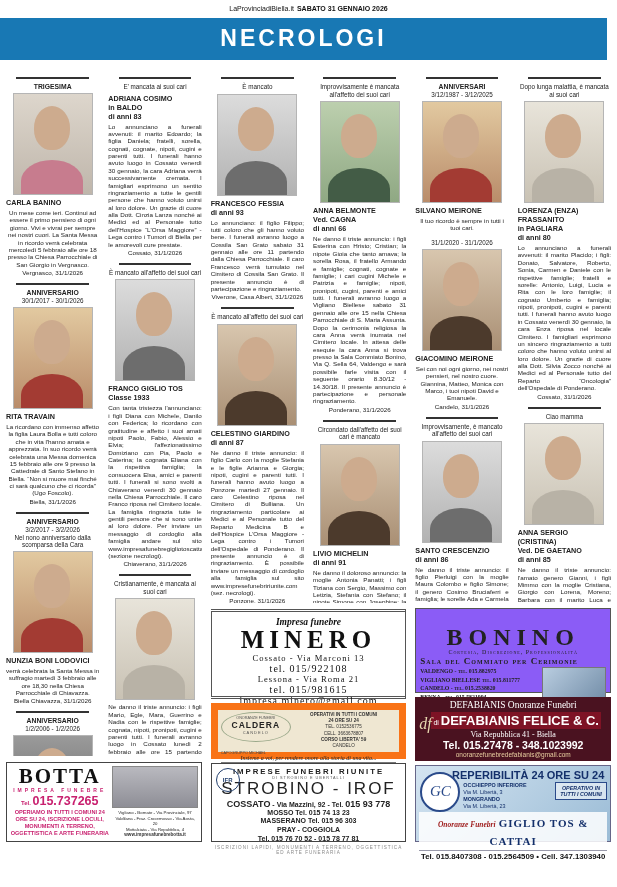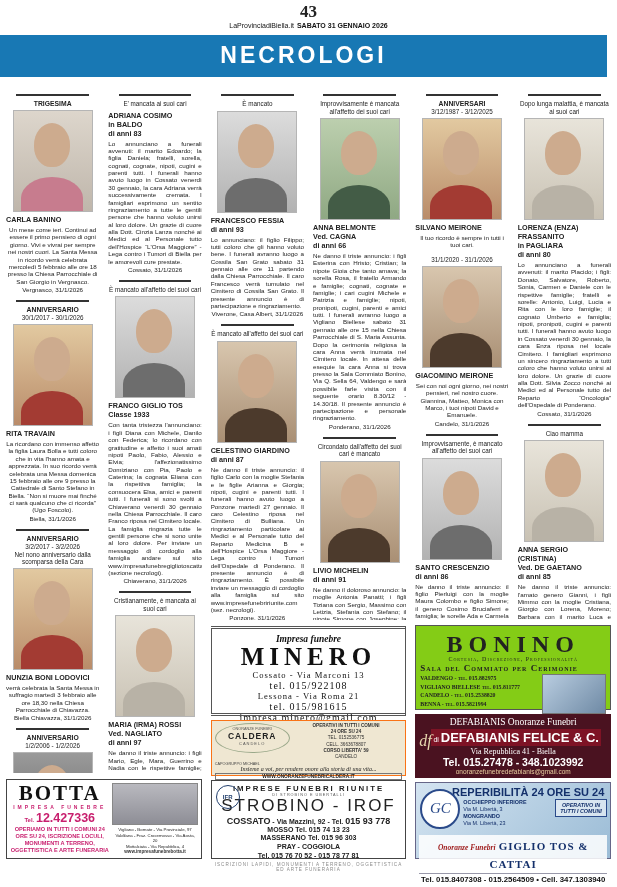--- a/index.html
+++ b/index.html
@@ -58,21 +58,21 @@
   .botta-photo{height:40px;background:linear-gradient(#b9b9bf,#8e8e96);border:1px solid #888;}
   .botta-loc{font-size:4.3px;line-height:1.3;color:#222;text-align:center;margin-top:2px;}
   .botta-web{font-size:4.6px;font-weight:bold;text-align:center;color:#333;}
   
   .ad-minero{border:1px solid #555;border-top:3px double #555;border-bottom:3px double #555;margin-top:6px;height:90px;text-align:center;font-family:"Liberation Serif",serif;color:#111;padding-top:5px;background:#fff;}
   .minero-kicker{font-style:italic;font-weight:bold;font-size:9.5px;}
   .minero-name{font-weight:bold;font-size:25px;letter-spacing:5px;line-height:1.05;}
   .minero-line{font-size:8.6px;letter-spacing:1px;}
   .minero-line.small{font-size:10px;}
   
-  .ad-caldera{background:#efe7d2;border:1px solid #f97316;margin-top:4px;height:56px;padding:2px 3px;display:flex;flex-wrap:wrap;align-content:flex-start;}
+  .ad-caldera{background:#efe7d2;border:7px solid #f97316;margin-top:4px;height:56px;padding:2px 3px;display:flex;flex-wrap:wrap;align-content:flex-start;}
   .caldera-logo{width:40%;text-align:center;border:1px solid #9aa88a;border-radius:50%;height:30px;padding-top:3px;box-sizing:border-box;}
   .caldera-org{font-size:3.8px;color:#555;}
   .caldera-name{font-size:8.5px;font-weight:bold;letter-spacing:1px;color:#222;}
   .caldera-place{font-size:4px;color:#555;letter-spacing:1px;}
   .caldera-right{width:58%;text-align:center;font-size:4.6px;color:#333;line-height:1.35;padding-left:2%;box-sizing:border-box;}
   .caldera-right .strong{font-weight:bold;}
   .caldera-foot{width:100%;margin-top:2px;}
   .caldera-capo{font-size:3.8px;color:#444;}
   .caldera-tag{font-family:"Liberation Serif",serif;font-style:italic;font-size:6px;text-align:center;color:#222;}
   .caldera-web{font-size:4.8px;font-weight:bold;text-align:center;border:1px solid #777;margin-top:1px;}
@@ -81,21 +81,21 @@
   .strobino-logo{position:absolute;left:4px;top:4px;width:22px;height:22px;border:1.5px solid #23406e;border-radius:50%;font-size:6px;font-weight:bold;color:#23406e;line-height:22px;}
   .strobino-h{font-size:7.8px;font-weight:bold;letter-spacing:2px;}
   .strobino-sh{font-size:3.8px;letter-spacing:1px;color:#555;}
   .strobino-name{font-size:17px;font-weight:normal;letter-spacing:2px;line-height:1.1;}
   .strobino-l1{font-size:7px;font-weight:bold;}
   .strobino-l1 .city{font-size:9px;}
   .strobino-l1 .tel{font-size:9px;}
   .strobino-l{font-size:7px;font-weight:bold;line-height:1.25;}
   .strobino-foot{font-size:4.6px;color:#8a8a8a;letter-spacing:1px;line-height:1.2;margin-top:1px;}
   
-  .ad-bonino{border:1px solid #555;margin-top:6px;height:85px;padding:6px 4px;font-family:"Liberation Serif",serif;background:#84cc16;position:relative;}
+  .ad-bonino{border:1px solid #555;margin-top:6px;height:85px;padding:16px 4px;font-family:"Liberation Serif",serif;background:#8b5cf6;position:relative;}
   .bonino-name{font-size:24px;font-weight:bold;letter-spacing:6px;text-align:center;line-height:1;}
   .bonino-tag{font-size:6px;letter-spacing:1px;text-align:center;font-variant:small-caps;}
   .bonino-high{font-size:9px;font-weight:bold;letter-spacing:1px;text-align:left;font-variant:small-caps;margin:1px 0;}
   .bonino-cols{display:flex;margin-top:1px;}
   .bonino-locs{flex:1;font-size:5.8px;font-weight:bold;line-height:1.5;font-variant:small-caps;}
   .bonino-photo{width:62px;height:38px;background:linear-gradient(135deg,#b9cde0,#6f8aa5);border:1px solid #777;}
   
   .ad-defabianis{background:#4a1220;color:#fff;margin-top:4px;height:64px;text-align:center;padding:3px 2px;position:relative;}
   .defa-logo{position:absolute;left:4px;top:18px;font-family:"Liberation Serif",serif;font-style:italic;font-size:16px;color:#e8d8b0;}
   .defa-h{font-family:"Liberation Serif",serif;font-size:9.5px;}
@@ -105,30 +105,29 @@
   .defa-tel{font-weight:bold;font-size:10.5px;}
   .defa-mail{font-size:6.5px;color:#e8cfa0;}
   
   .ad-giglio{background:linear-gradient(135deg,#d4e4f1,#9bbcd6);border:1px solid #668;margin-top:4px;height:77px;position:relative;padding:3px 3px 0 3px;color:#14306b;}
   .giglio-logo{position:absolute;left:4px;top:6px;width:36px;height:36px;border:2px solid #2a4a8a;border-radius:50%;background:#fff;color:#2a4a8a;font-family:"Liberation Serif",serif;font-style:italic;font-size:15px;text-align:center;line-height:34px;}
   .giglio-h{font-size:11px;font-weight:bold;text-align:center;margin-left:30px;}
   .giglio-locrow{display:flex;margin-left:44px;margin-top:1px;}
   .giglio-locs{flex:1;font-size:5.4px;font-weight:bold;line-height:1.3;}
   .giglio-locs .addr{font-weight:normal;}
   .giglio-box{border:1px solid #2a4a8a;background:rgba(255,255,255,.55);font-style:italic;font-weight:bold;font-size:5.4px;text-align:center;padding:2px 3px;height:18px;width:52px;box-sizing:border-box;}
-  .giglio-brand{background:rgba(255,255,255,.85);text-align:center;margin-top:8px;padding:1px 0;}
+  .giglio-brand{background:rgba(255,255,255,.85);text-align:center;margin-top:2px;padding:1px 0;}
   .giglio-brand .pre{display:inline;font-family:"Liberation Serif",serif;font-style:italic;font-weight:bold;color:#a02020;font-size:7.5px;margin-right:3px;}
   .giglio-brand .nm{display:inline;font-family:"Liberation Serif",serif;font-weight:bold;font-size:11px;color:#14306b;letter-spacing:1px;}
   .giglio-tel{background:#fff;color:#111;font-weight:bold;font-size:7.8px;text-align:center;border-top:1px solid #99a;padding:1px 0;}
 </style>
 </head>
 <body>
 
 <header class="masthead">
-  <div class="pageno">43</div>
   <div class="dateline">
     <span>LaProvinciadiBiella.it</span><b>SABATO 31 GENNAIO 2026</b>
   </div>
 </header>
 
 <div class="section-bar">
   <h1>NECROLOGI</h1>
 </div>
 
 <div class="pairs">
@@ -210,35 +209,30 @@
             </h3>
     <p class="body">Con tanta tristezza l'annunciano: i figli Diana con Michele, Danilo con Federica; lo ricordano con gratitudine e affetto i suoi amati nipoti Paolo, Fabio, Alessio e Elvia; l'affezionatissimo Domiziano con Pia, Paolo e Caterina; la cognata Eliana con la rispettiva famiglia; la consuocera Elsa, amici e parenti tutti. I funerali si sono svolti a Chiaverano venerdì 30 gennaio nella Chiesa Parrocchiale. Il caro Franco riposa nel Cimitero locale. La famiglia ringrazia tutte le gentili persone che si sono unite al loro dolore. Per inviare un messaggio di cordoglio alla famiglia andare sul sito www.impresafunebregigliotoscattai.it (sezione necrologi).</p>
     <div class="closing">Chiaverano, 31/1/2026</div>
   </article>
 
   <article class="obit">
     <div class="rule"></div>
 
     <div class="pre">Cristianamente, è mancata ai suoi cari</div>
     <div class="photo light"></div>
-    <h3 class="name">
-              <div>MARIA (IRMA) ROSSI</div>
-              <div>Ved. NAGLIATO</div>
-              <div>di anni 97</div>
-            </h3>
     <p class="body">Ne danno il triste annuncio: i figli Mario, Egle, Mara, Guerrino e Nadia con le rispettive famiglie; cognata, nipoti, pronipoti, cugini e parenti tutti. I funerali avranno luogo in Cossato lunedì 2 febbraio alle ore 15 partendo dalla Chiesa Parrocchiale di “Gesù nostra Speranza”. Dopo la funzione religiosa la cara Irma proseguirà per il Tempio Crematorio di Biella. Il S. Rosario verrà recitato domenica 1° febbraio alle ore 18 nella Chiesa Parrocchiale di “Gesù nostra Speranza”. Un grazie di cuore alla Dott. Elena Verdieva nonché alla Direzione ed al Personale tutto della Casa di riposo “Gallo” per le amorevoli cure ed assistenza prestate. Il presente annuncio è di partecipazione e ringraziamento. Non fiori ma opere di bene.</p>
 
   </article>
 </div>
     </div>
     <div class="ad ad-botta">
       <div class="botta-left">
         <div class="botta-name">BOTTA</div>
         <div class="botta-sub">IMPRESA FUNEBRE</div>
-        <div class="botta-tel"><span>Tel.</span> <b>12.427336</b></div>
+        <div class="botta-tel"><span>Tel.</span> <b>015.737265</b></div>
         <div class="botta-services">OPERIAMO IN TUTTI I COMUNI 24 ORE SU 24, ISCRIZIONE LOCULI, MONUMENTI A TERRENO, OGGETTISTICA E ARTE FUNERARIA</div>
       </div>
       <div class="botta-right">
         <div class="botta-photo"></div>
         <div class="botta-loc">
           <div>Vigliano - Bornate - Via Provinciale, 97</div>
           <div>Valdilana - Fraz. Crocemosso - Via Aosta, 20</div>
           <div>Mottalciata - Via Repubblica, 4</div>
         </div>
         <div class="botta-web">www.impresafunebrebotta.it</div>

